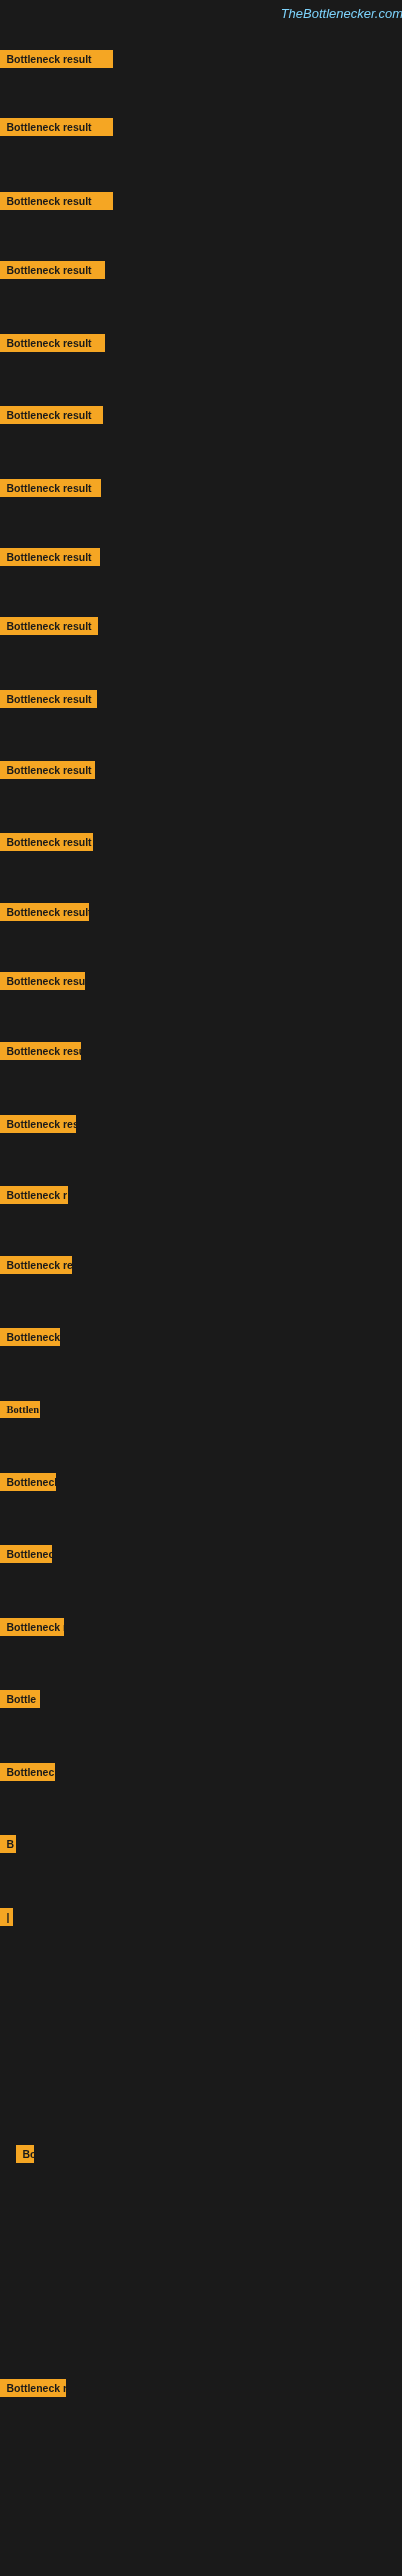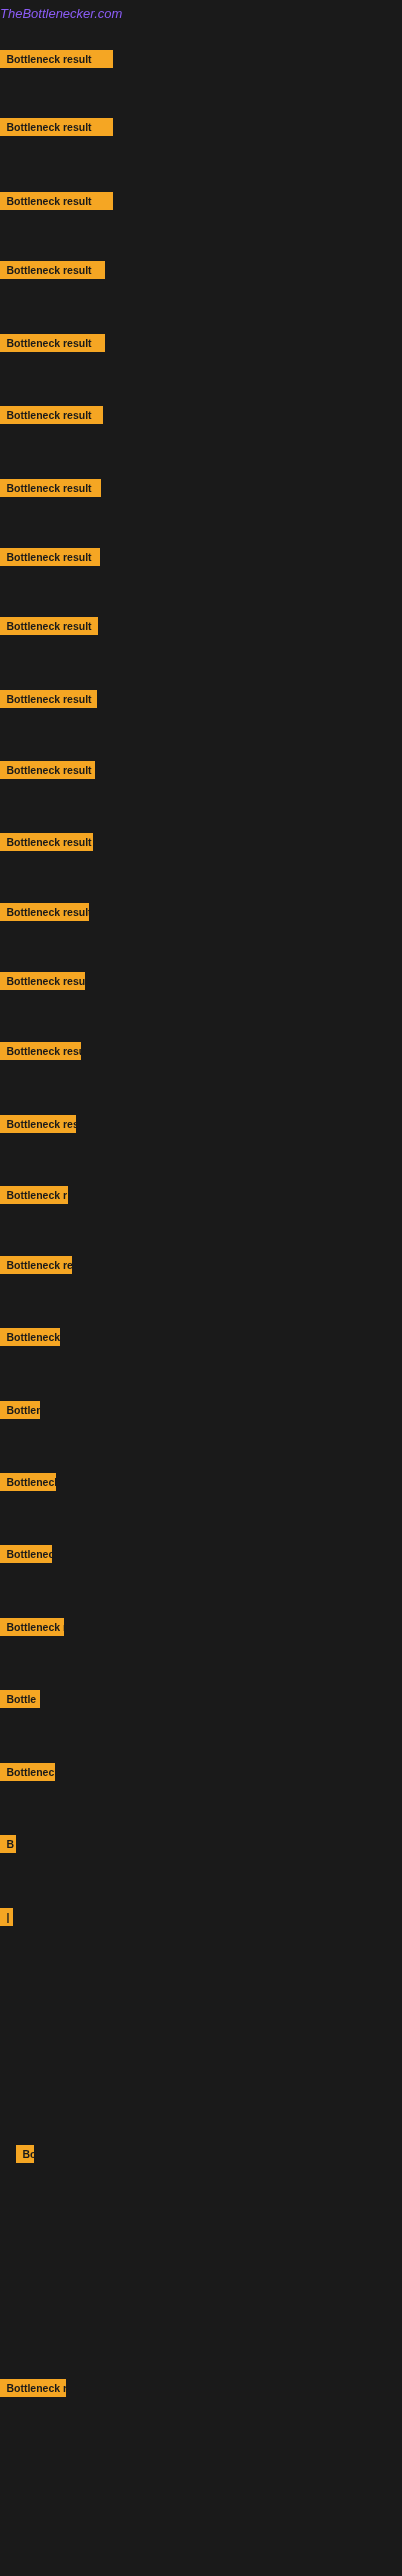--- a/index.html
+++ b/index.html
@@ -10,22 +10,22 @@
 
     body {
       background-color: #1a1a1a;
       font-family: Arial, sans-serif;
       width: 403px;
       min-height: 2576px;
       position: relative;
     }
 
     .site-title {
-      text-align: left;
-      color: #8b5cf6;
+      text-align: right;
+      color: #7dd3fc;
       font-size: 13px;
       padding: 6.4px 0;
       font-style: italic;
     }
 
     .bottleneck-item {
       position: absolute;
       left: 0;
     }
 
@@ -58,21 +58,21 @@
     <div class="bottleneck-item" style="top: 662px; left: 0px;"><span class="bottleneck-badge" style="max-width: 97px; width: 97px;">Bottleneck result</span></div>
     <div class="bottleneck-item" style="top: 733px; left: 0px;"><span class="bottleneck-badge" style="max-width: 95px; width: 95px;">Bottleneck result</span></div>
     <div class="bottleneck-item" style="top: 805px; left: 0px;"><span class="bottleneck-badge" style="max-width: 93px; width: 93px;">Bottleneck result</span></div>
     <div class="bottleneck-item" style="top: 875px; left: 0px;"><span class="bottleneck-badge" style="max-width: 89px; width: 89px;">Bottleneck result</span></div>
     <div class="bottleneck-item" style="top: 944px; left: 0px;"><span class="bottleneck-badge" style="max-width: 85px; width: 85px;">Bottleneck result</span></div>
     <div class="bottleneck-item" style="top: 1014px; left: 0px;"><span class="bottleneck-badge" style="max-width: 81px; width: 81px;">Bottleneck result</span></div>
     <div class="bottleneck-item" style="top: 1087px; left: 0px;"><span class="bottleneck-badge" style="max-width: 76px; width: 76px;">Bottleneck resul</span></div>
     <div class="bottleneck-item" style="top: 1158px; left: 0px;"><span class="bottleneck-badge" style="max-width: 68px; width: 68px;">Bottleneck r</span></div>
     <div class="bottleneck-item" style="top: 1228px; left: 0px;"><span class="bottleneck-badge" style="max-width: 72px; width: 72px;">Bottleneck res</span></div>
     <div class="bottleneck-item" style="top: 1300px; left: 0px;"><span class="bottleneck-badge" style="max-width: 60px; width: 60px;">Bottleneck</span></div>
-    <div class="bottleneck-item" style="top: 1373px; left: 0px;"><span class="bottleneck-badge" style="max-width: 48px; width: 40px;">Bottlen</span></div>
+    <div class="bottleneck-item" style="top: 1373px; left: 0px;"><span class="bottleneck-badge" style="max-width: 48px; width: 40px; font-family: Liberation Serif, serif;">Bottlen</span></div>
     <div class="bottleneck-item" style="top: 1445px; left: 0px;"><span class="bottleneck-badge" style="max-width: 56px; width: 56px;">Bottleneck</span></div>
     <div class="bottleneck-item" style="top: 1517px; left: 0px;"><span class="bottleneck-badge" style="max-width: 52px; width: 52px;">Bottlenec</span></div>
     <div class="bottleneck-item" style="top: 1590px; left: 0px;"><span class="bottleneck-badge" style="max-width: 64px; width: 64px;">Bottleneck r</span></div>
     <div class="bottleneck-item" style="top: 1662px; left: 0px;"><span class="bottleneck-badge" style="max-width: 40px; width: 40px;">Bottle</span></div>
     <div class="bottleneck-item" style="top: 1735px; left: 0px;"><span class="bottleneck-badge" style="max-width: 55px; width: 55px;">Bottleneck</span></div>
     <div class="bottleneck-item" style="top: 1807px; left: 0px;"><span class="bottleneck-badge" style="max-width: 16px; width: 16px;">B</span></div>
     <div class="bottleneck-item" style="top: 1880px; left: 0px;"><span class="bottleneck-badge" style="max-width: 8px; width: 8px;">|</span></div>
     <div class="bottleneck-item" style="top: 2117px; left: 16px;"><span class="bottleneck-badge" style="max-width: 17.7px; width: 17.7px;">Bo</span></div>
     <div class="bottleneck-item" style="top: 2351px; left: 0px;"><span class="bottleneck-badge" style="max-width: 66px; width: 66px;">Bottleneck r</span></div>
   </div>

